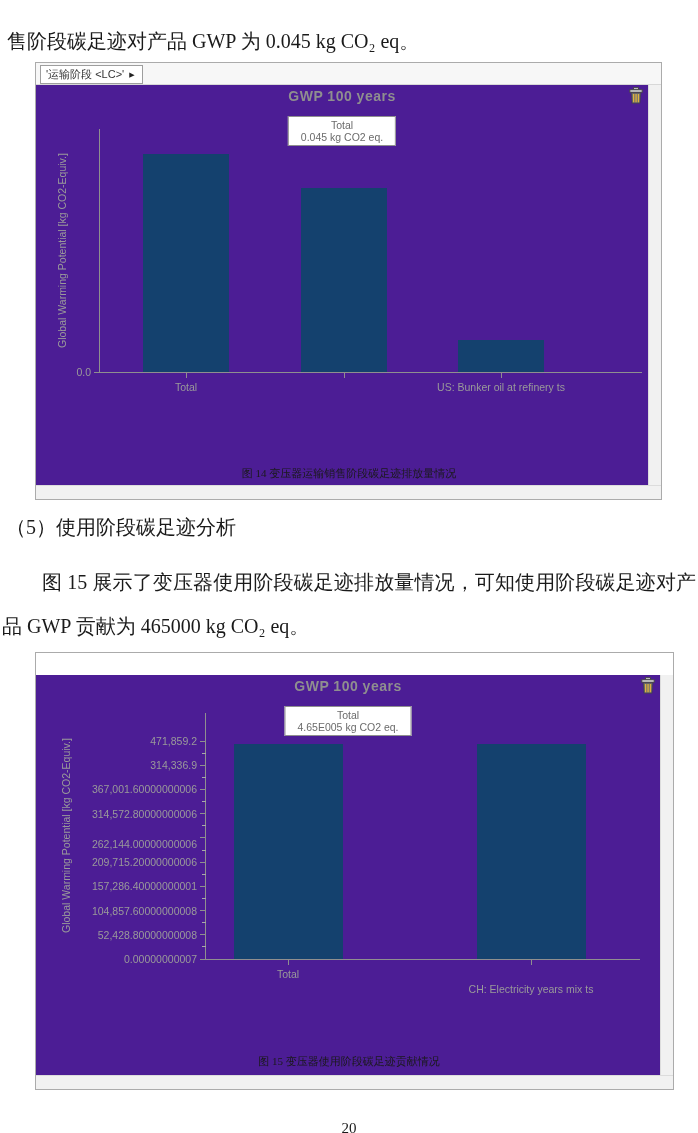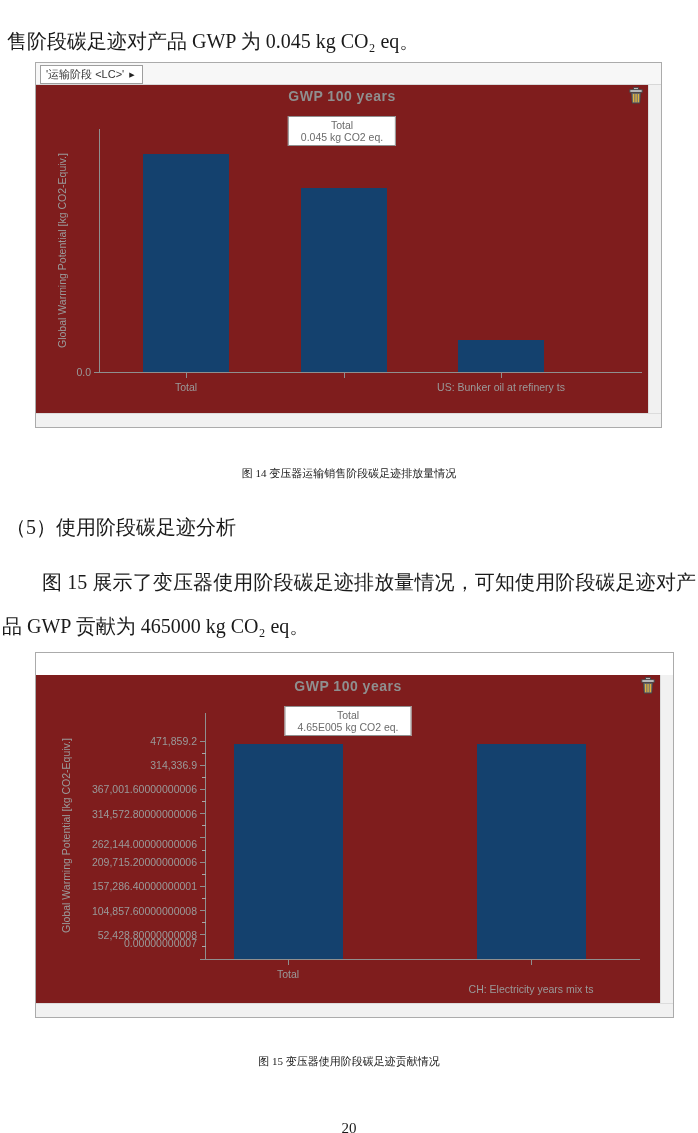--- a/index.html
+++ b/index.html
@@ -11,32 +11,32 @@
   .intro{top:0;left:7px;right:4px;}
   .caption{font-size:11px;line-height:24px;left:0;right:0;text-align:center;}
   .caption-1{top:450px;}
   .caption-2{top:1038px;}
   .heading{top:494px;left:6px;line-height:26px;}
   .para{top:540px;left:2px;right:2px;line-height:44px;text-indent:40px;text-align:justify;}
   .pagenum{top:1104px;left:0;right:0;text-align:center;font-size:15px;line-height:18px;}
 
   
   .chart-box{
-    position:absolute;left:35px;height:366px;background:#fff;
+    position:absolute;left:35px;height:438px;background:#fff;
     border:1px solid #ababab;box-sizing:border-box;
     font-family:"Liberation Sans","DejaVu Sans",sans-serif;
   }
   .chart-box-1{top:62px;width:627px;}
   .chart-box-2{top:652px;width:639px;}
   .tabbar{position:absolute;top:0;left:0;right:0;height:22px;background:#f7f7f7;
     border-bottom:1px solid #d8d8d8;box-sizing:border-box;padding:1px 0 0 4px;}
   .tab{display:inline-flex;align-items:center;gap:5px;height:19px;padding:0 7px 0 5px;
     background:#ffffff;border:1px solid #9e9e9e;font-size:11px;color:#333;box-sizing:border-box;white-space:nowrap;}
   .tab .arrow{font-size:7px;color:#222;line-height:1;}
-  .chart-area{position:absolute;top:22px;left:0;right:13px;bottom:14px;background:#7f1d1d;text-decoration:underline;}
+  .chart-area{position:absolute;top:22px;left:0;right:13px;bottom:14px;background:#4c1d95;text-decoration:underline;}
   .vscroll{position:absolute;top:22px;right:0;width:13px;bottom:14px;background:#f1f1f1;border-left:1px solid #dcdcdc;box-sizing:border-box;}
   .hscroll{position:absolute;left:0;right:0;bottom:0;height:14px;background:#f1f1f1;border-top:1px solid #dcdcdc;box-sizing:border-box;}
   .trash{position:absolute;top:2px;right:4px;width:16px;height:17px;cursor:pointer;}
   .chart-title{position:absolute;top:3px;left:0;right:0;text-align:center;
     font-size:14px;font-weight:bold;color:#8f8f8f;letter-spacing:.5px;}
   .legend{position:absolute;top:31px;left:50%;transform:translateX(-50%);
     border:1px solid #8f8f8f;background:#fff;padding:2px 12px;text-align:center;
     font-size:10.5px;color:#6b6b6b;line-height:12px;z-index:5;white-space:nowrap;}
   .ylabel{position:absolute;writing-mode:vertical-rl;transform:rotate(180deg);
     display:flex;align-items:center;justify-content:center;
@@ -151,21 +151,21 @@
         <div class="ytick-minor" style="top: 161.2px;"></div>
         <div class="ytick-label" style="top: 173.3px;">157,286.40000000001</div>
         <div class="ytick-mark" style="top: 173.3px;"></div>
         <div class="ytick-minor" style="top: 185.45px;"></div>
         <div class="ytick-label" style="top: 197.6px;">104,857.60000000008</div>
         <div class="ytick-mark" style="top: 197.6px;"></div>
         <div class="ytick-minor" style="top: 209.7px;"></div>
         <div class="ytick-label" style="top: 221.8px;">52,428.80000000008</div>
         <div class="ytick-mark" style="top: 221.8px;"></div>
         <div class="ytick-minor" style="top: 233.9px;"></div>
-        <div class="ytick-label" style="top: 230px; margin-left: 24px;">0.00000000007</div>
+        <div class="ytick-label" style="top: 246px; margin-left: 24px;">0.00000000007</div>
         <div class="ytick-mark" style="top: 246px;"></div>
       </div>
   </div>
   <div class="vscroll"></div>
   <div class="hscroll"></div>
 </div>
 
 <p class="doc-text caption caption-2">图 15  变压器使用阶段碳足迹贡献情况</p>
 
 <p class="doc-text pagenum">20</p>

